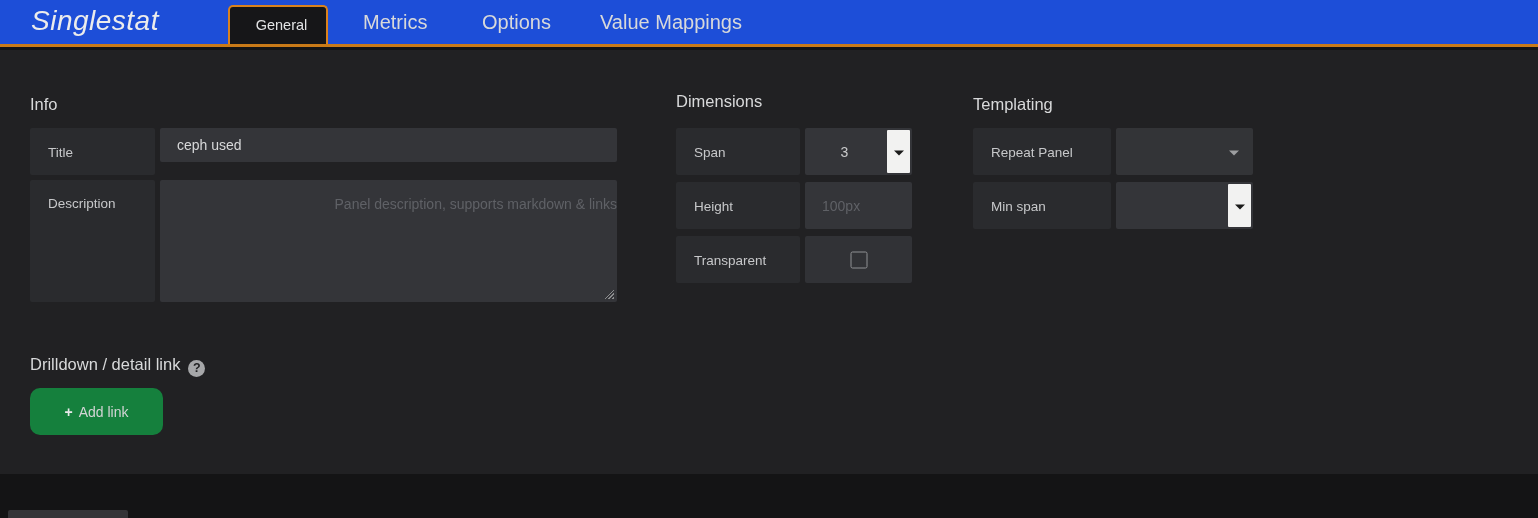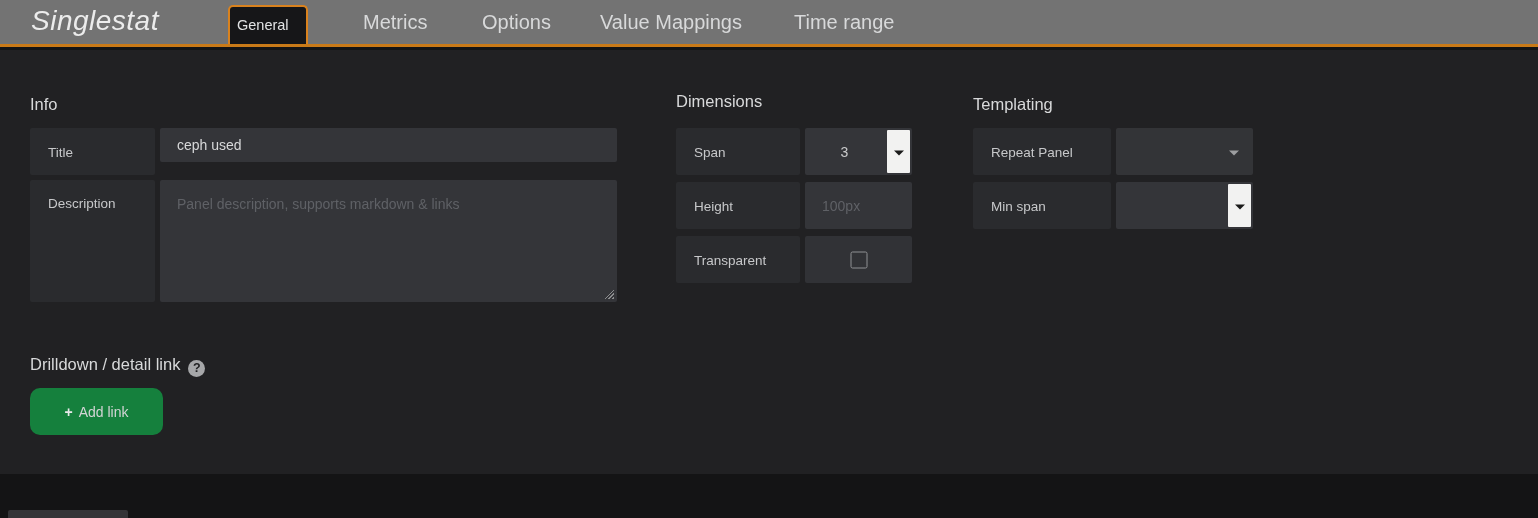--- a/index.html
+++ b/index.html
@@ -4,34 +4,34 @@
 <style>
   * { margin: 0; padding: 0; box-sizing: border-box; }
   html, body { width: 1538px; height: 518px; overflow: hidden; background: #141415; }
   body { font-family: "Liberation Sans", sans-serif; }
 
   .screen { position: relative; width: 1538px; height: 518px; background: #141415; }
 
   
   .header {
     position: absolute; left: 0; top: 0; width: 1538px; height: 47px;
-    background: #737373; border-bottom: 3px solid #c97a18;
+    background: #1d4ed8; border-bottom: 3px solid #c97a18;
   }
   .logo-title {
     position: absolute; left: 31px; top: 5px;
     font-style: italic; font-size: 28px; color: #ececec; letter-spacing: 0.5px;
   }
   .tab {
     position: absolute; top: 0; height: 44px; line-height: 44px;
     font-size: 20px; color: #d8d9da; cursor: pointer; white-space: nowrap;
   }
   .tab-active {
-    position: absolute; left: 228px; top: 5px; height: 39px; width: 80px;
+    position: absolute; left: 228px; top: 5px; height: 39px; width: 100px;
     border: 2px solid #d9821e; border-bottom: none; border-radius: 5px 5px 0 0;
-    background: #161618; text-align: left; line-height: 37px;
+    background: #161618; text-align: center; line-height: 37px;
     font-size: 14.5px; color: #e2e3e4; cursor: pointer; padding-left: 7px;
   }
 
   
   .content {
     position: absolute; left: 0; top: 50px; width: 1538px; height: 424px;
     background: #212123;
   }
 
   .section-title {
@@ -115,38 +115,35 @@
     </div>
     <div class="tab" style="left:363px;">
       <span>Metrics</span>
     </div>
     <div class="tab" style="left:482px;">
       <span>Options</span>
     </div>
     <div class="tab" style="left:600px;">
       <span>Value Mappings</span>
     </div>
-    <div class="tab" style="left:794px;">
-      <span>Time range</span>
-    </div>
   </div>
 
   <div class="content">
 
     <div class="section-title" style="left:30px; top:45px;">Info</div>
 
     <div class="label-box" style="left:30px; top:78px; width:125px; height:47px;">
       <span class="lbl">Title</span>
     </div>
     <input class="input-box" style="left: 160px; top: 78px; width: 457px; height: 34px;" value="ceph used">
 
     <div class="label-box" style="left:30px; top:130px; width:125px; height:122px;text-align:right;">
       <span class="lbl-top">Description</span>
     </div>
-    <textarea class="input-box" style="left: 160px; top: 130px; width: 457px; height: 122px;" placeholder="Panel description, supports markdown &amp; links"></textarea>
+    <textarea class="input-box" style="left: 160px; top: 130px; width: 457px; height: 122px; text-align: right;" placeholder="Panel description, supports markdown &amp; links"></textarea>
     <div class="resize-grip" style="left:603px; top:238px;"></div>
 
     <div class="section-title" style="left:676px; top:42px;">Dimensions</div>
 
     <div class="label-box" style="left:676px; top:78px; width:124px; height:47px;">
       <span class="lbl">Span</span>
     </div>
     <div class="select-box" style="left:805px; top:78px; width:107px; height:47px;">
       <span class="select-value">3</span>
       <span class="select-btn">

